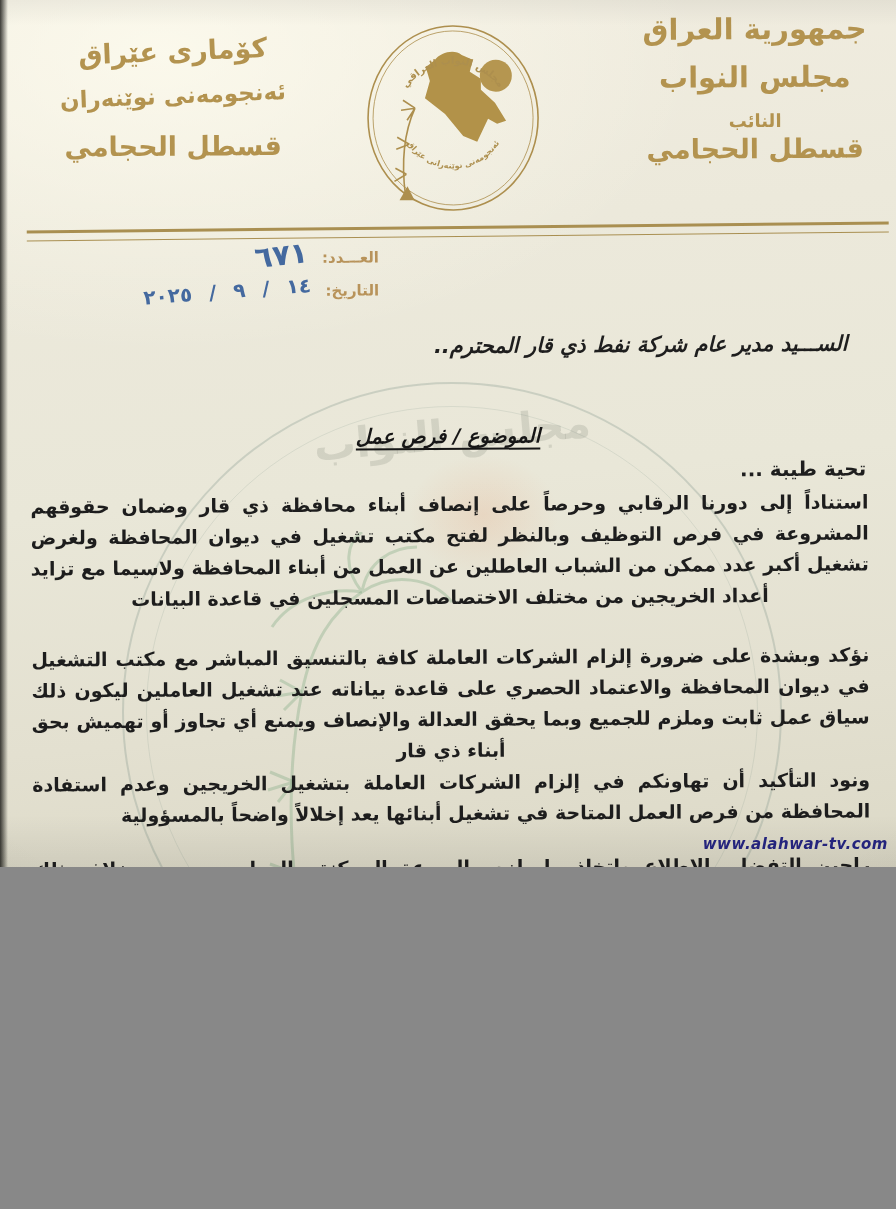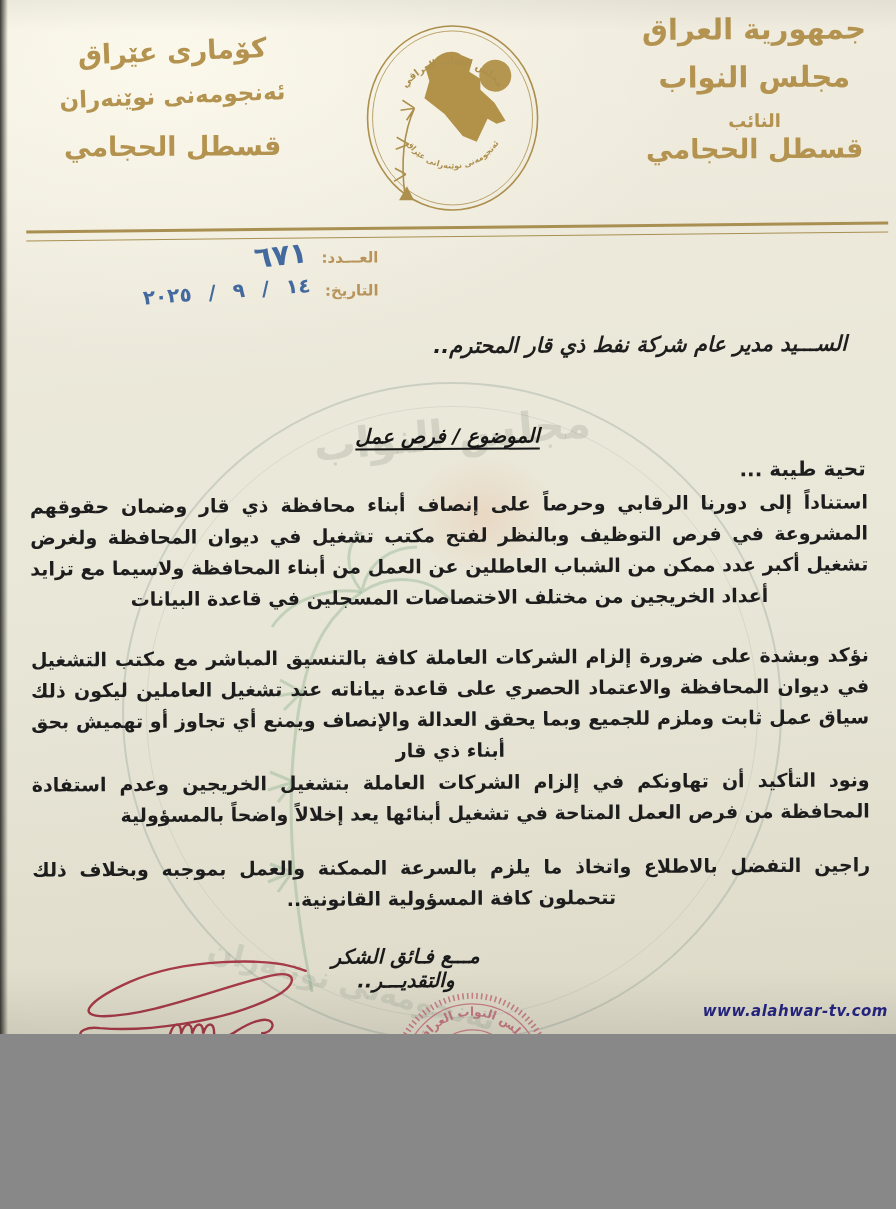--- a/index.html
+++ b/index.html
@@ -1,18 +1,18 @@
 <!DOCTYPE html>
 <html lang="ar"><head>
 <meta charset="utf-8">
 <style>
   html,body{margin:0;padding:0;background:#888;}
   .page{
     position:relative;
-    width:896px;height:1034px;
+    width:896px;height:867px;
     margin:0 auto;
     overflow:hidden;
     font-family:"DejaVu Sans",sans-serif;
     background:
       radial-gradient(ellipse 900px 500px at 18% 6%, rgba(255,253,240,.75), rgba(255,253,240,0) 60%),
       linear-gradient(175deg,#f1ede0 0%,#ece9db 28%,#e9e7d8 55%,#e3e0d0 80%,#dcd9c7 100%);
   }
   .rotwrap{position:absolute;inset:0;transform:rotate(-0.35deg);}
   
   .edge-left{position:absolute;left:0;top:0;width:8px;height:100%;

